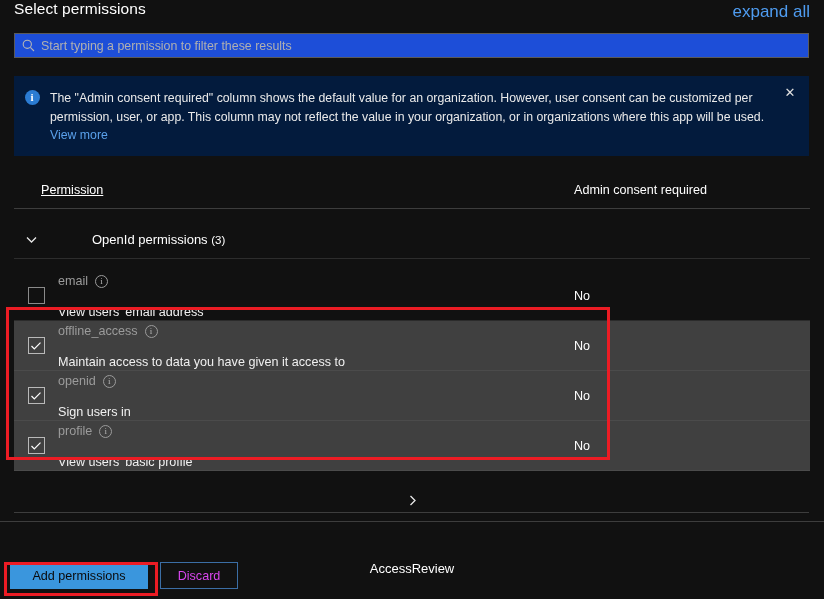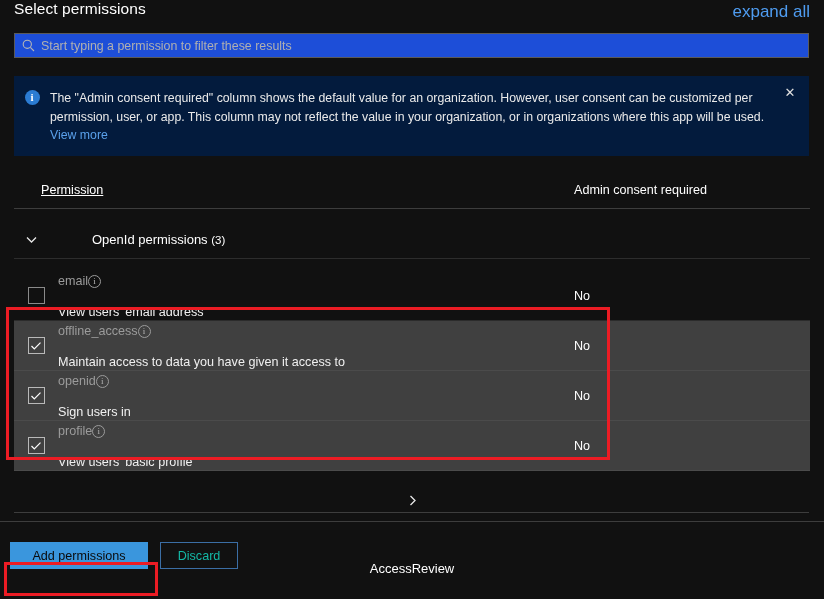--- a/index.html
+++ b/index.html
@@ -133,21 +133,21 @@
   .cbox {
     width: 17px; height: 17px;
     border: 1px solid #8a8a8a;
     background: transparent;
     display: flex; align-items: center; justify-content: center;
     cursor: pointer;
   }
   .prow.selected .cbox { border-color: #b9b9b9; }
   .cbox svg { display: block; }
   .pinfo { flex: 1 1 auto; }
-  .pname-line { display: flex; align-items: center; height: 18px; }
+  .pname-line { display: flex; align-items: center; gap: 7px; height: 18px; }
   .pname {
     font-size: 12.6px; color: #9b9b9b;
   }
   .info-i {
     width: 13px; height: 13px; border-radius: 50%;
     border: 1px solid #9b9b9b; color: #b5b5b5;
     font-size: 9px; line-height: 11px; text-align: center;
     font-family: "Liberation Serif", serif;
     cursor: pointer;
   }
@@ -163,34 +163,34 @@
     position: absolute; left: 14px; top: 512px; width: 795px;
     border-top: 1px solid #3d3d3d;
   }
   .footer-rule {
     position: absolute; left: 0; top: 521px; width: 824px;
     border-top: 1px solid #3d3d3d;
   }
 
   
   .footer {
-    position: absolute; left: 0; top: 536px; width: 718px; height: 39px;
+    position: absolute; left: 0; top: 556px; width: 718px; height: 39px;
   }
   .btn-primary {
     position: absolute; left: 10px; top: 6px;
     width: 138px; height: 27px;
     background: #3a96dd; color: #0b0b0b;
     border: none; font-size: 12.6px;
     font-family: "Liberation Sans", sans-serif;
     cursor: pointer;
   }
   .btn-secondary {
     position: absolute; left: 160px; top: 6px;
     width: 78px; height: 27px;
-    background: transparent; color: #14b8a6;
+    background: transparent; color: #d946ef;
     border: 1px solid #3b6ea5; font-size: 12.6px;
     font-family: "Liberation Sans", sans-serif;
     cursor: pointer;
   }
 
   
   .redbox {
     position: absolute;
     border: 3px solid #ec1c24;
     pointer-events: none;

